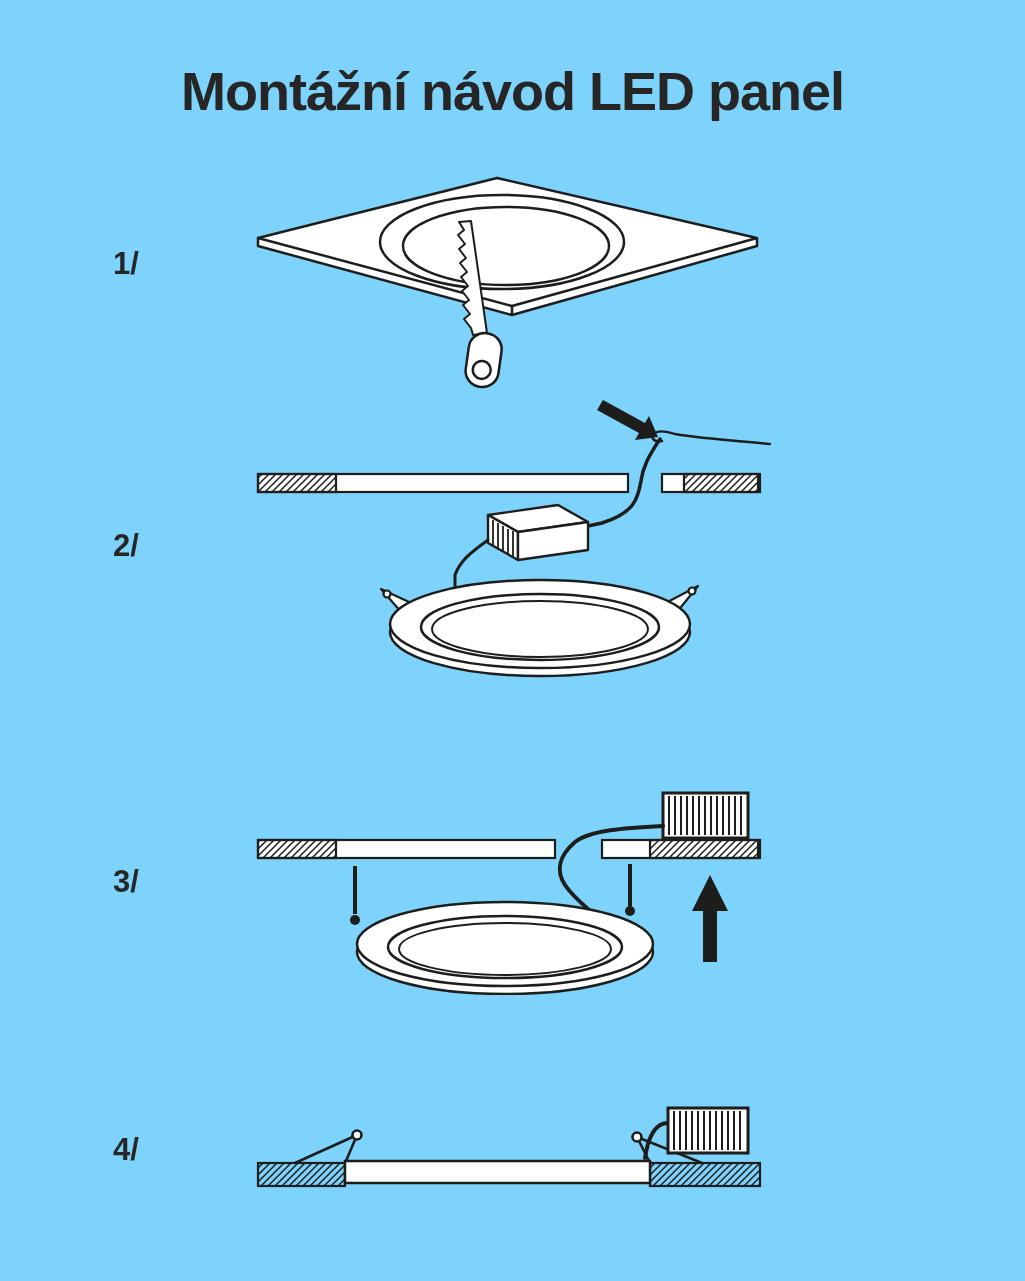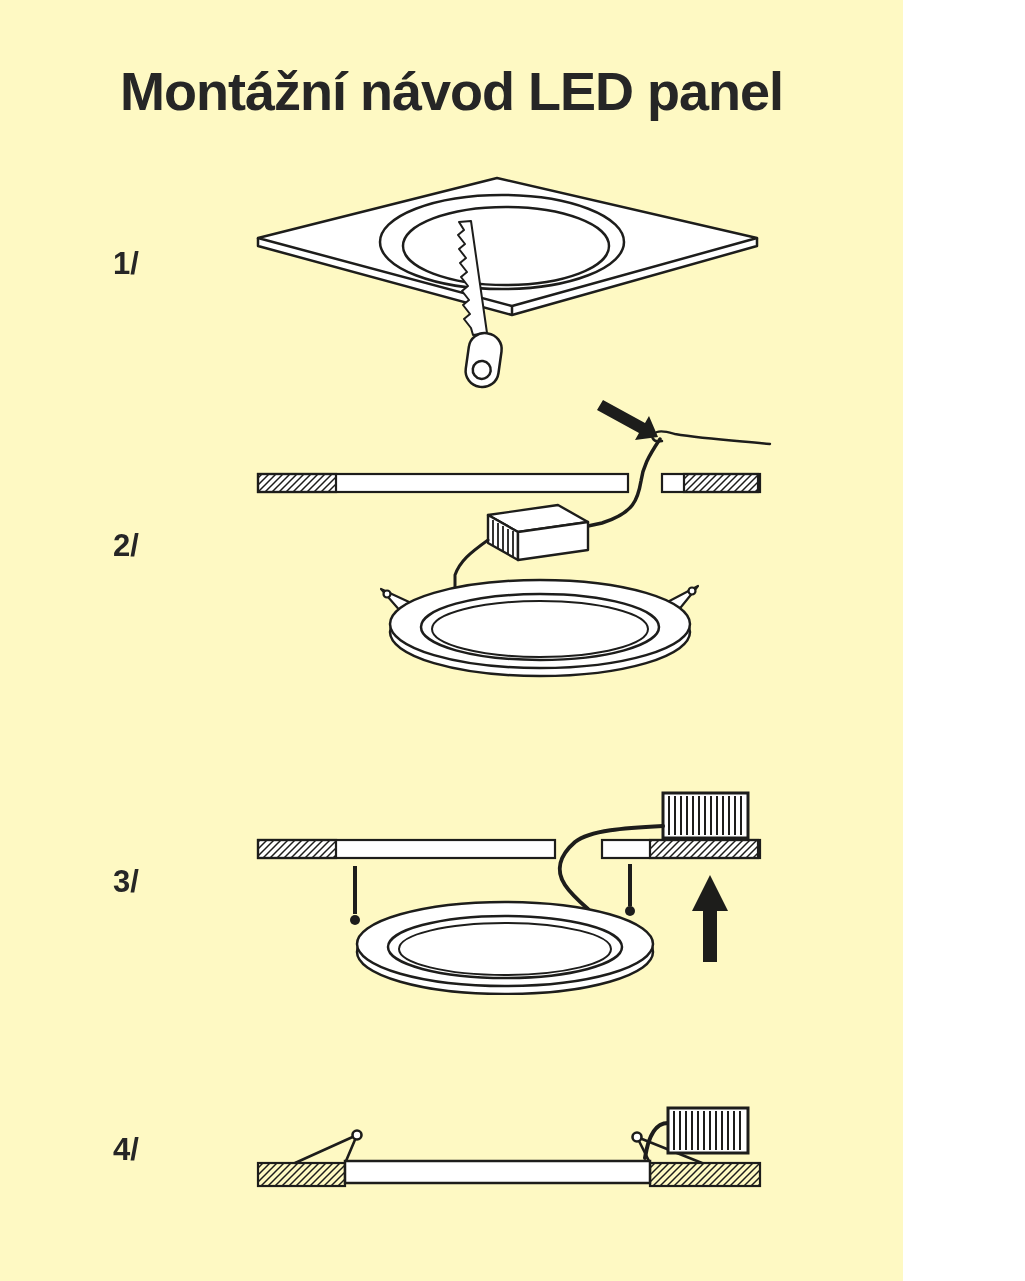--- a/index.html
+++ b/index.html
@@ -1,18 +1,18 @@
 <!DOCTYPE html>
 <html><head>
 <meta charset="utf-8">
 <style>
   * { margin:0; padding:0; box-sizing:border-box; }
   html,body { background:#ffffff; }
   .page {
-    position:relative; width:903px; height:1281px; background:#fef9c3;
+    position:relative; width:1025px; height:1281px; background:#7dd3fc;
     font-family:"Liberation Sans", sans-serif; color:#262626; overflow:hidden;
   }
   .title {
     position:absolute; top:60px; left:0; width:100%; text-align:center;
     font-size:54px; font-weight:700; letter-spacing:-1px; color:#262626;
   }
   .step-label {
     position:absolute; font-size:31px; font-weight:700; color:#262626;
   }
   .label-1 { left:113px; top:246px; }

